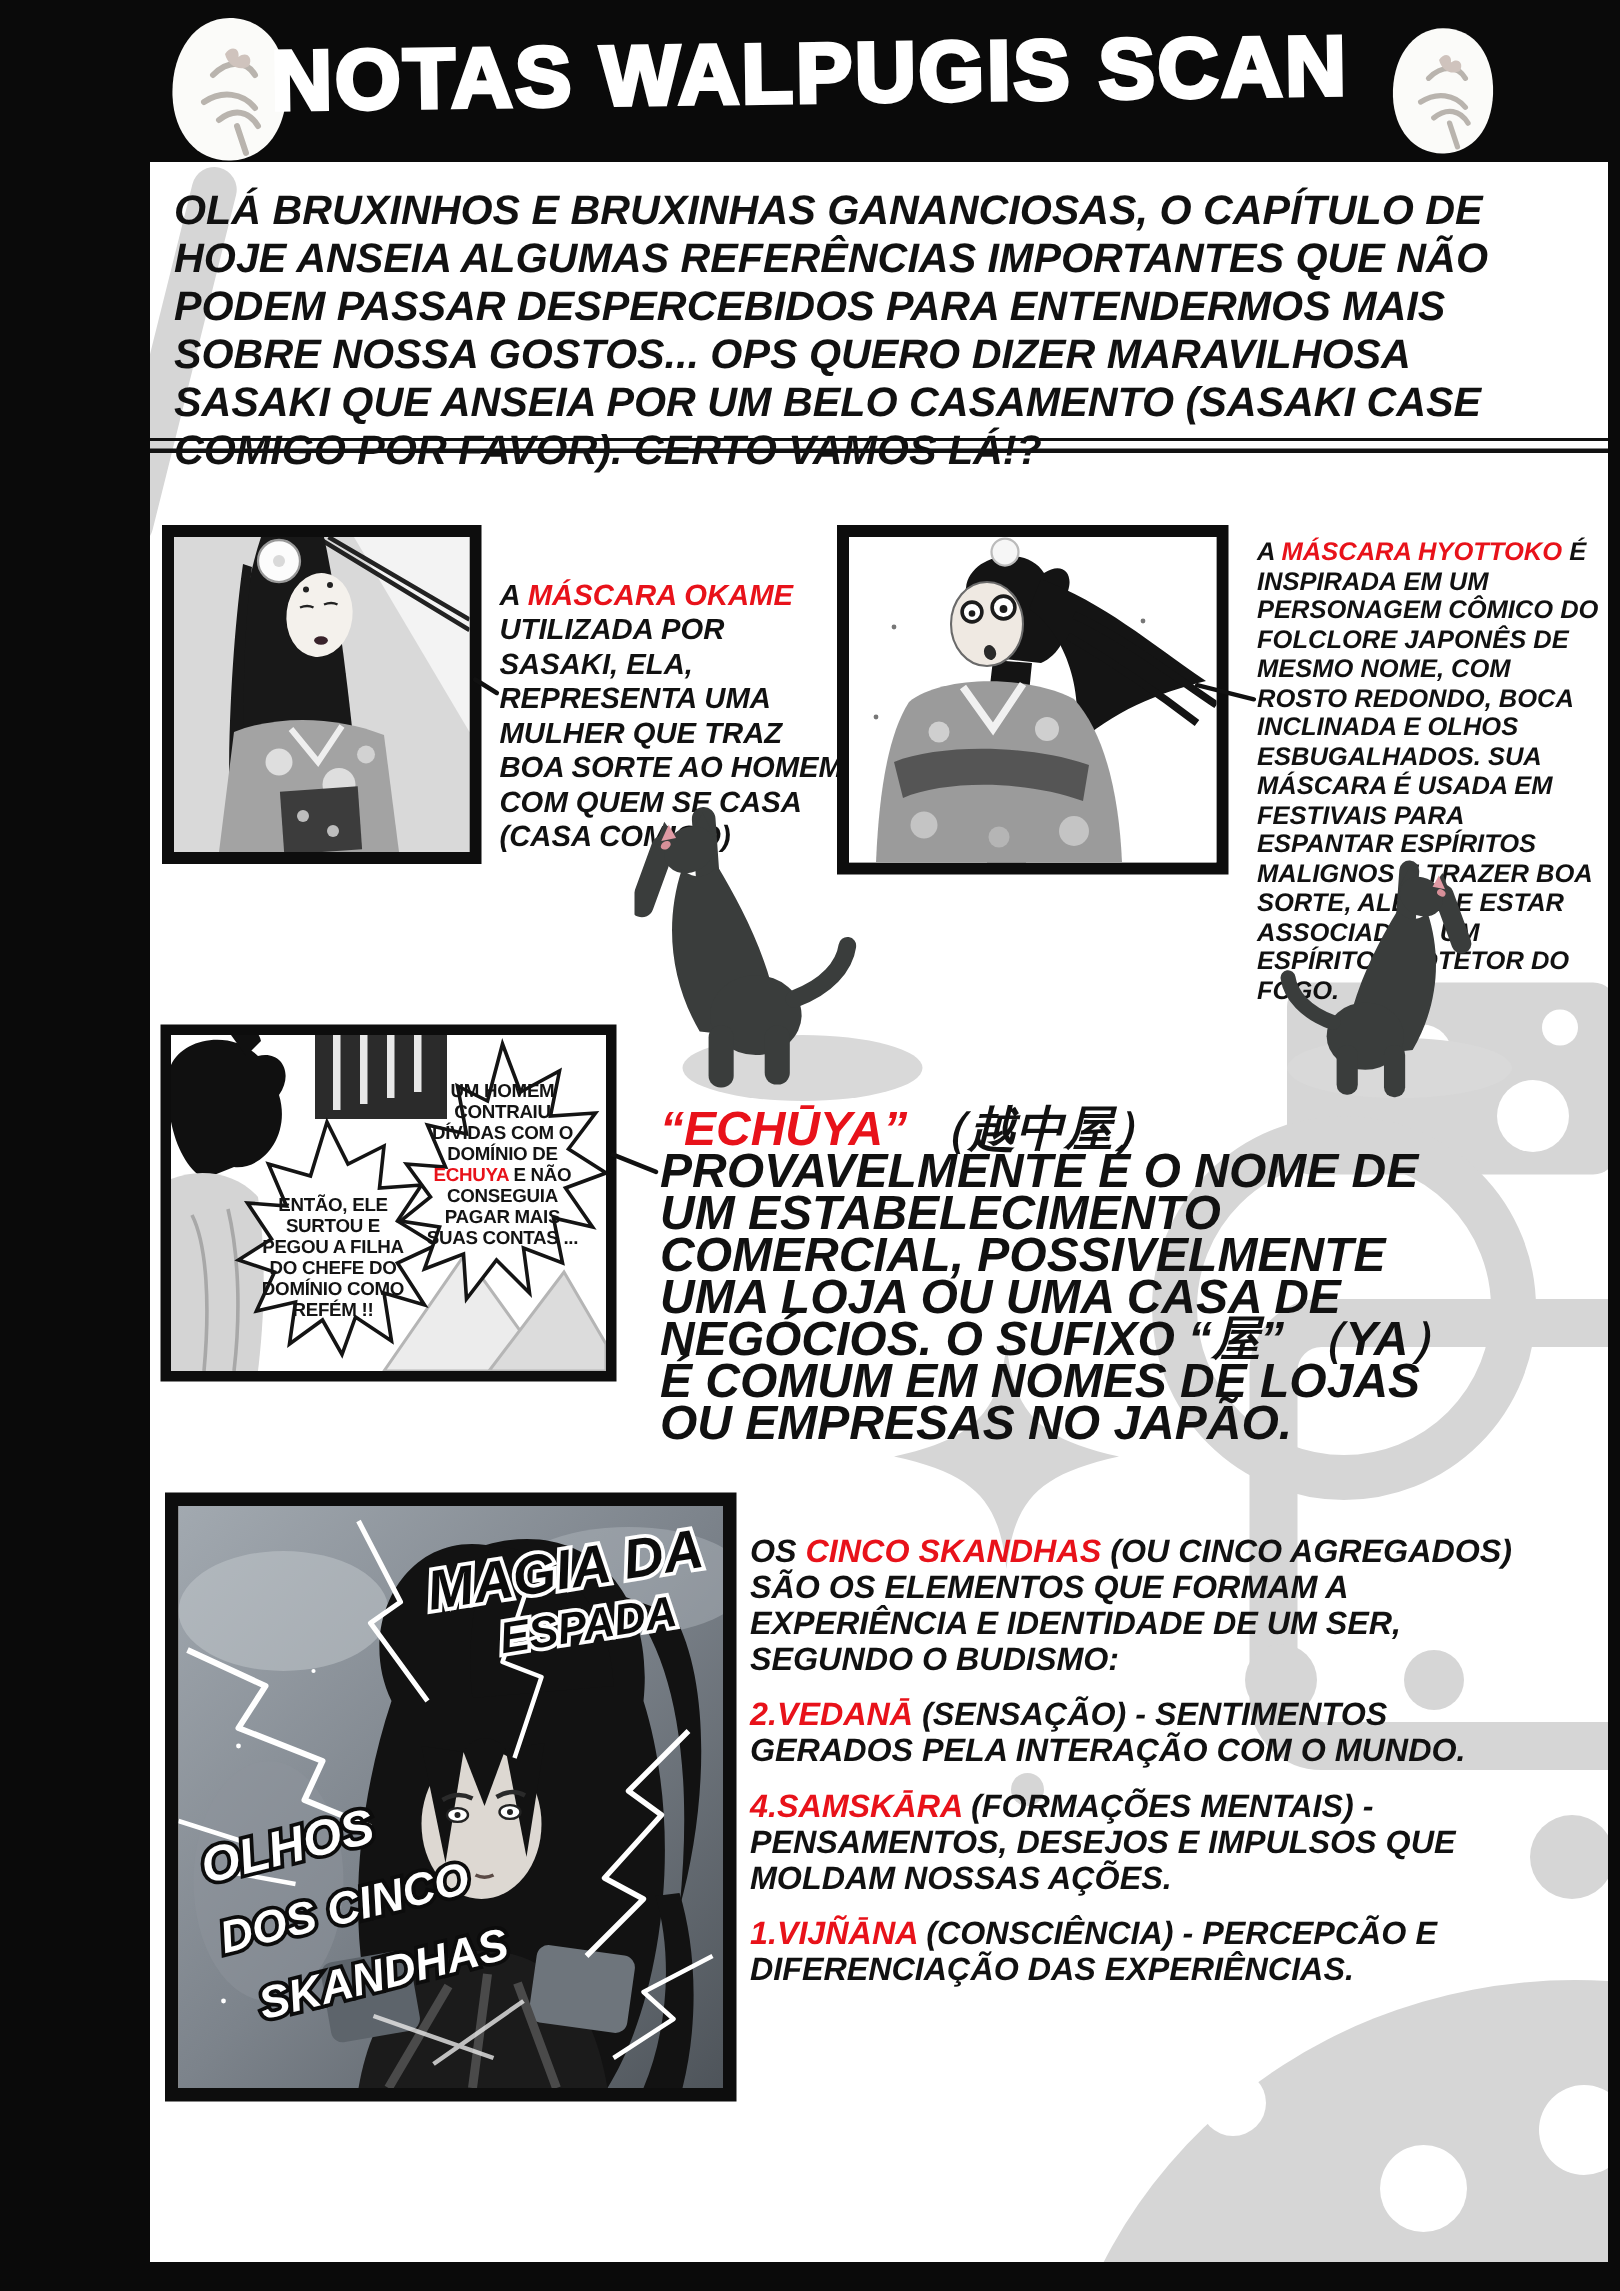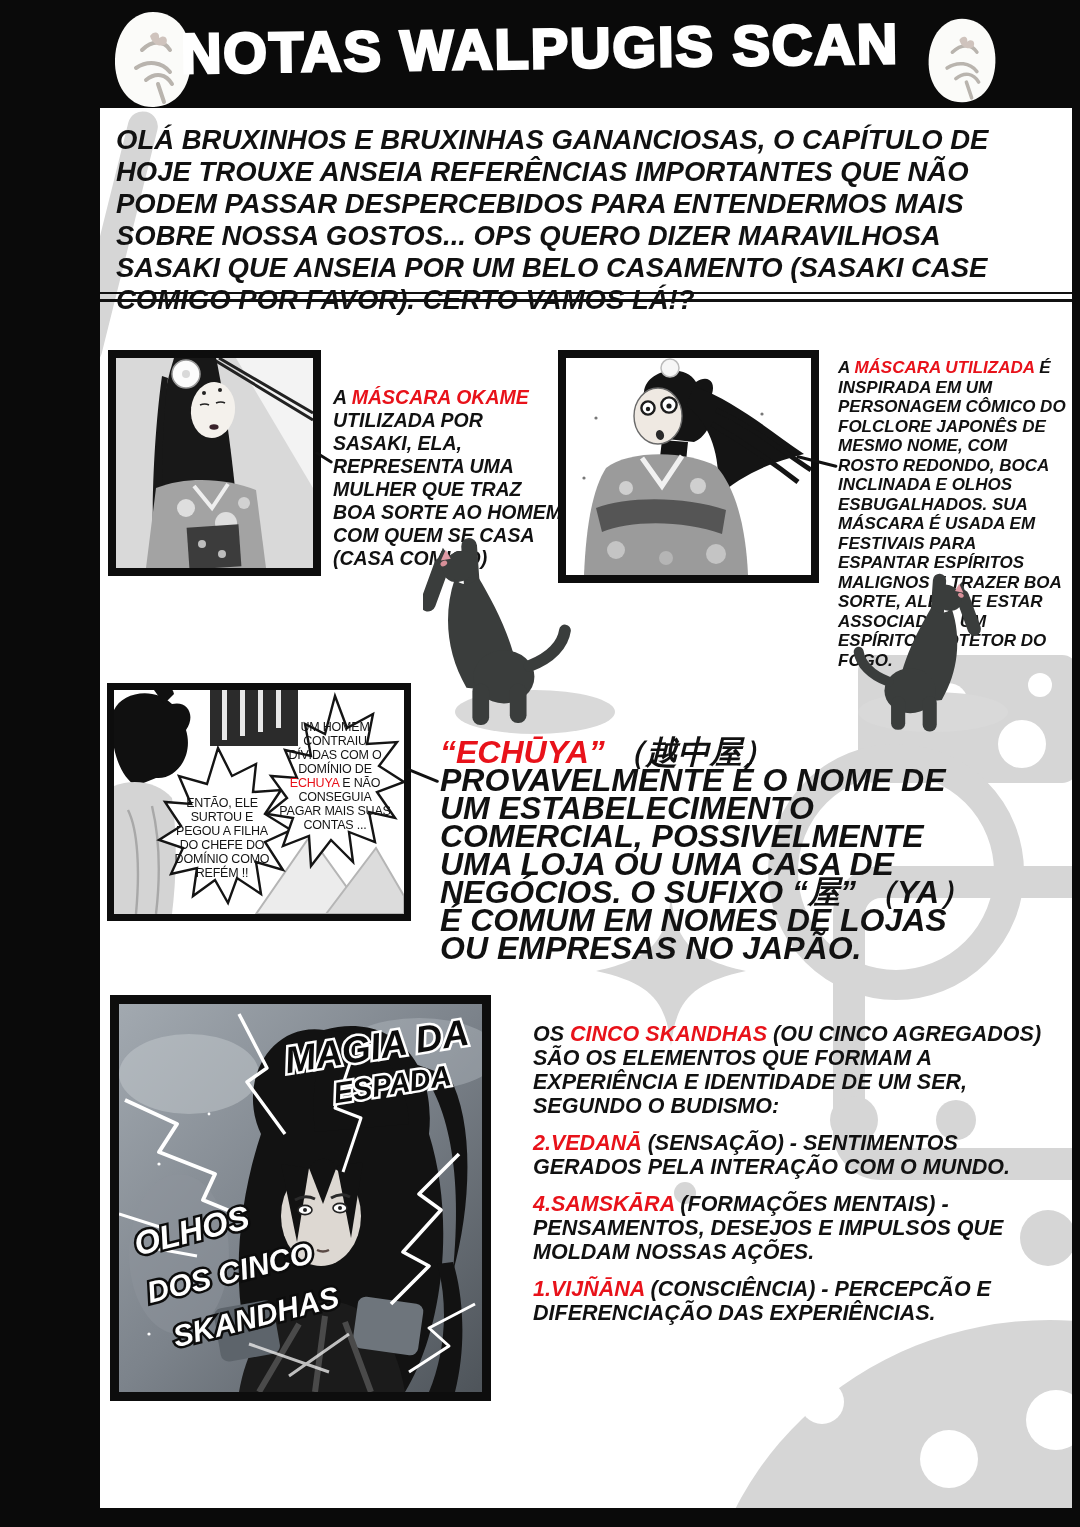--- a/index.html
+++ b/index.html
@@ -39,38 +39,38 @@
   .panel svg{display:block;width:100%;height:100%;}
 
   .okame-panel{left:108px;top:350px;width:213px;height:226px;}
   .okame-text{left:333px;top:386px;width:234px;font-size:19.5px;line-height:23px;}
 
   .hyottoko-panel{left:558px;top:350px;width:261px;height:233px;}
   .hyottoko-text{left:838px;top:358px;width:230px;font-size:17px;line-height:19.5px;}
 
   .echuya-panel{left:107px;top:683px;width:304px;height:238px;border-width:7px;}
   .bubble-text{
-    position:absolute;font-family:"Liberation Sans",sans-serif;font-weight:normal;font-style:normal;
+    position:absolute;font-family:"Liberation Sans",sans-serif;font-weight:bold;font-style:normal;
     font-size:12.5px;line-height:1.12;text-align:center;color:#141414;letter-spacing:-0.2px;
   }
   .echuya-note{left:440px;top:738px;width:556px;font-size:32px;line-height:28px;}
 
   .sword-panel{left:110px;top:995px;width:381px;height:406px;border-width:9px;}
   .overlay-word{
     position:absolute;font-weight:bold;font-style:italic;white-space:nowrap;
     paint-order:stroke fill;
   }
   .magia-1{right:12px;top:22px;font-size:37px;color:#0c0c0c;-webkit-text-stroke:5px #fff;transform:rotate(-9deg);}
   .magia-2{right:30px;top:64px;font-size:29px;color:#0c0c0c;-webkit-text-stroke:5px #fff;transform:rotate(-9deg);}
   .olhos-1{left:14px;top:208px;font-size:33px;color:#fff;-webkit-text-stroke:5px #0c0c0c;transform:rotate(-14deg);}
   .olhos-2{left:26px;top:252px;font-size:30px;color:#fff;-webkit-text-stroke:5px #0c0c0c;transform:rotate(-14deg);}
   .olhos-3{left:52px;top:296px;font-size:30px;color:#fff;-webkit-text-stroke:5px #0c0c0c;transform:rotate(-14deg);}
 
   
-  .skandhas{left:533px;top:1022px;width:534px;font-size:21.5px;line-height:24px;}
+  .skandhas{left:500px;top:1022px;width:534px;font-size:21.5px;line-height:24px;}
   .skandha-item{margin-top:13px;}
 
   
   .pointer{position:absolute;background:#111;height:3px;border-radius:2px;}
 
   
   .cat{position:absolute;}
   .cat-shadow{position:absolute;background:#d9d9d9;border-radius:50%;}
 
   
@@ -124,21 +124,21 @@
     <path d="M38,26 C42,20 48,22 47,28 C52,24 57,28 54,34 C48,38 40,34 38,26 Z" fill="#cfc3bd"></path>
   </svg>
   <div class="page-title">NOTAS WALPUGIS SCAN</div>
   <svg class="curled-cat" style="left:926px;top:16px;" width="72" height="90" viewBox="0 0 82 100">
     <path d="M41,2 C66,2 80,24 79,52 C78,78 64,96 42,97 C20,98 4,80 3,54 C2,26 17,2 41,2 Z" fill="#fbfbf9"></path>
     <path d="M30,40 C40,30 52,30 58,40 M24,58 C36,50 50,52 58,62 M34,70 C44,62 54,64 60,74 M46,74 L52,92" stroke="#b9b4ae" stroke-width="4" fill="none" stroke-linecap="round"></path>
     <path d="M38,26 C42,20 48,22 47,28 C52,24 57,28 54,34 C48,38 40,34 38,26 Z" fill="#cfc3bd"></path>
   </svg>
 </div>
 
-<div class="abs comic intro">OLÁ BRUXINHOS E BRUXINHAS GANANCIOSAS, O CAPÍTULO DE HOJE TROUXE ANSEIA REFERÊNCIAS IMPORTANTES QUE NÃO PODEM PASSAR DESPERCEBIDOS PARA ENTENDERMOS MAIS SOBRE NOSSA GOSTOS... OPS QUERO DIZER MARAVILHOSA SASAKI QUE ANSEIA POR UM BELO CASAMENTO (SASAKI CASE COMIGO POR FAVOR). CERTO VAMOS LÁ!?</div>
+<div class="abs comic intro">OLÁ BRUXINHOS E BRUXINHAS GANANCIOSAS, O CAPÍTULO DE HOJE ANSEIA ALGUMAS REFERÊNCIAS IMPORTANTES QUE NÃO PODEM PASSAR DESPERCEBIDOS PARA ENTENDERMOS MAIS SOBRE NOSSA GOSTOS... OPS QUERO DIZER MARAVILHOSA SASAKI QUE ANSEIA POR UM BELO CASAMENTO (SASAKI CASE COMIGO POR FAVOR). CERTO VAMOS LÁ!?</div>
 <div class="abs double-rule"></div>
 
 <div class="panel okame-panel">
   <svg viewBox="0 0 197 210" preserveAspectRatio="none">
     <rect width="197" height="210" fill="#d9d9d9"></rect>
     <polygon points="120,0 197,0 197,130" fill="#f3f3f3"></polygon>
     <path d="M95,0 L197,62 M103,0 L197,55" stroke="#222" stroke-width="3" fill="none"></path>
     <path d="M58,0 C38,60 40,140 48,210 L126,210 C122,150 112,55 100,0 Z" fill="#181818"></path>
     <path d="M52,20 C44,80 46,150 50,210 L38,210 C34,140 40,60 46,18 Z" fill="#181818"></path>
     <ellipse cx="97" cy="52" rx="22" ry="28" fill="#f4f1ec" transform="rotate(7 97 52)"></ellipse>
@@ -183,21 +183,21 @@
     <path d="M76,100 L96,128 L116,98" stroke="#f1f1f1" stroke-width="5" fill="none"></path>
     <path d="M30,150 C60,138 120,138 160,152 L156,176 C118,162 64,162 36,174 Z" fill="#555"></path>
     <circle cx="60" cy="130" r="7" fill="#cfcfcf"></circle>
       <circle cx="132" cy="128" r="8" fill="#cfcfcf"></circle>
     <circle cx="50" cy="192" r="9" fill="#c4c4c4"></circle>
       <circle cx="150" cy="196" r="10" fill="#c4c4c4"></circle>
       <circle cx="100" cy="200" r="7" fill="#b5b5b5"></circle>
   </svg>
 </div>
 <div class="pointer" style="left:796px;top:460px;width:42px;transform:rotate(14deg);"></div>
-<div class="abs comic hyottoko-text"><span>A </span><span class="red">MÁSCARA UTILIZADA</span><span> É INSPIRADA EM UM PERSONAGEM CÔMICO DO FOLCLORE JAPONÊS DE MESMO NOME, COM ROSTO REDONDO, BOCA INCLINADA E OLHOS ESBUGALHADOS. SUA MÁSCARA É USADA EM FESTIVAIS PARA ESPANTAR ESPÍRITOS MALIGNOS E TRAZER BOA SORTE, ALÉM DE ESTAR ASSOCIADA A UM ESPÍRITO PROTETOR DO FOGO.</span></div>
+<div class="abs comic hyottoko-text"><span>A </span><span class="red">MÁSCARA HYOTTOKO</span><span> É INSPIRADA EM UM PERSONAGEM CÔMICO DO FOLCLORE JAPONÊS DE MESMO NOME, COM ROSTO REDONDO, BOCA INCLINADA E OLHOS ESBUGALHADOS. SUA MÁSCARA É USADA EM FESTIVAIS PARA ESPANTAR ESPÍRITOS MALIGNOS E TRAZER BOA SORTE, ALÉM DE ESTAR ASSOCIADA A UM ESPÍRITO PROTETOR DO FOGO.</span></div>
 
 <div class="cat-shadow" style="left:455px;top:690px;width:160px;height:44px;"></div>
 <svg class="cat" style="left:423px;top:536px;" width="148" height="192" viewBox="0 0 150 195">
   <g fill="#3a3d3c">
     <rect x="4" y="20" width="16" height="58" rx="8" transform="rotate(20 12 49)"></rect>
     <rect x="40" y="2" width="16" height="54" rx="8" transform="rotate(-4 48 29)"></rect>
     <polygon points="20,12 30,26 14,28"></polygon>
     <polygon points="46,6 54,22 38,20"></polygon>
     <ellipse cx="37" cy="31" rx="18" ry="15" transform="rotate(-32 37 31)"></ellipse>
     <path d="M32,44 C20,80 24,120 44,154 L98,160 C98,118 74,72 56,42 C48,52 38,50 32,44 Z"></path>

